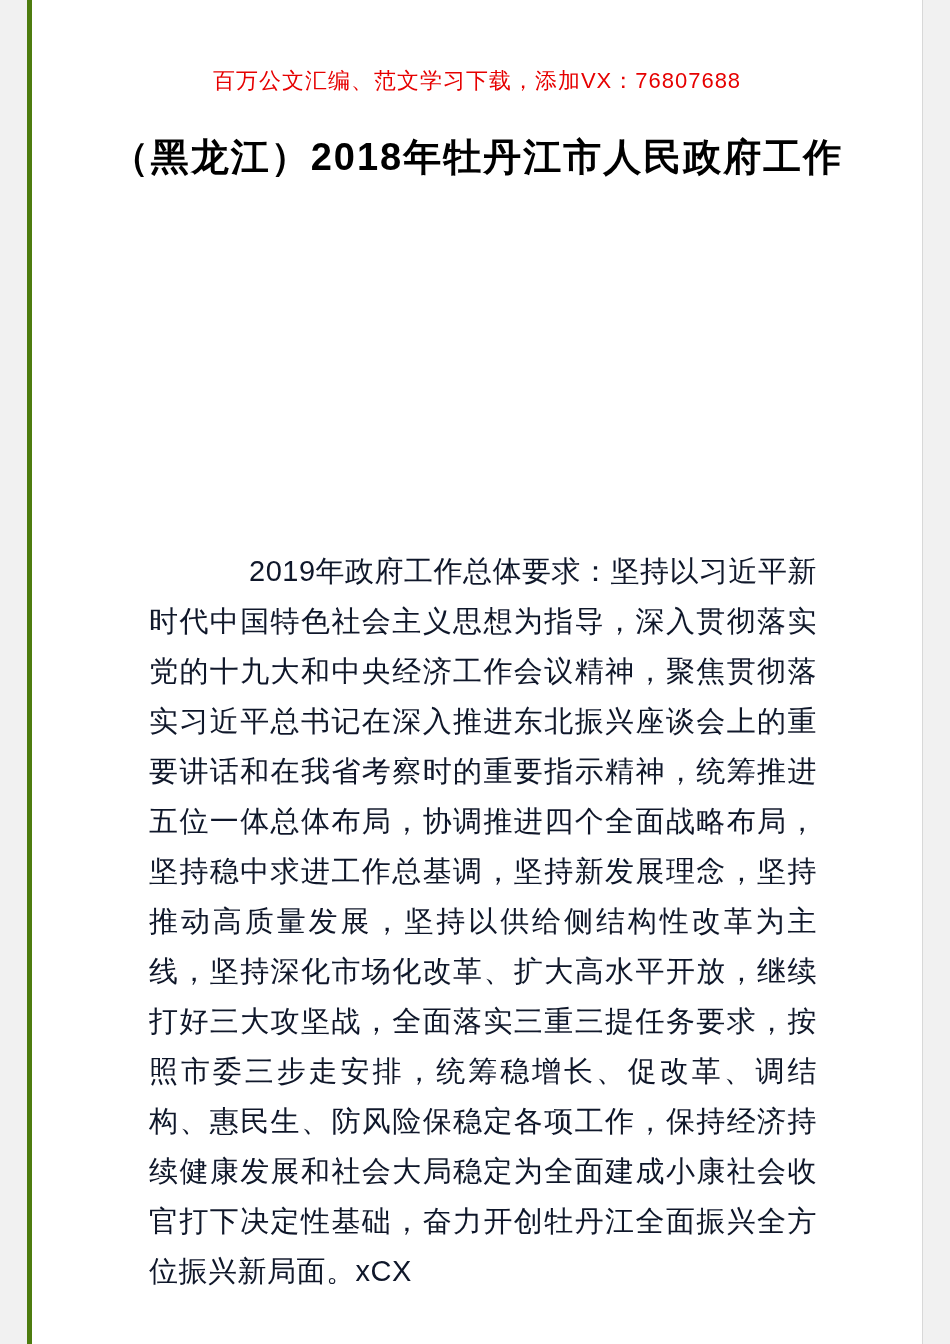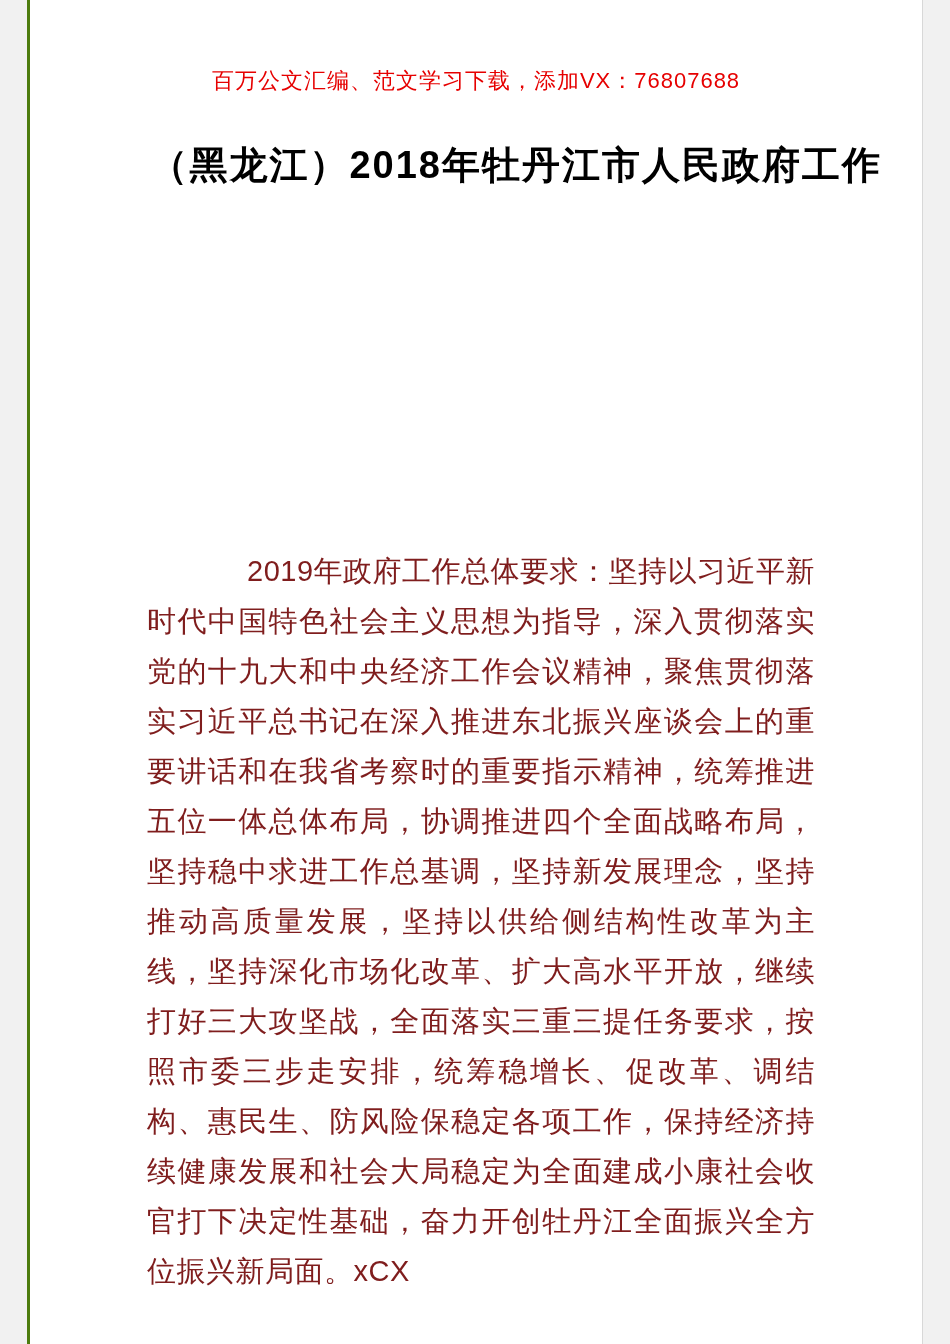--- a/index.html
+++ b/index.html
@@ -15,52 +15,52 @@
     overflow: hidden;
     margin: 0 auto;
   }
   .page {
     position: absolute;
     top: 0;
     left: 27px;
     width: 896px;
     height: 1344px;
     background: #ffffff;
-    border-left: 3px solid #4d7c0f;
+    border-left: 5px solid #4d7c0f;
     border-right: 1px solid #d8d8d8;
   }
   .promo {
     position: absolute;
     top: 66px;
     left: 0;
     right: 0;
     text-align: center;
     color: #e60000;
     font-size: 22px;
     letter-spacing: 1px;
     line-height: 30px;
   }
   .doc-title {
     position: absolute;
-    top: 132px;
+    top: 124px;
     left: 40px;
     right: 40px;
-    text-align: right;
+    text-align: center;
     color: #000000;
     font-size: 38px;
     font-weight: bold;
     line-height: 66px;
     letter-spacing: 2px;
   }
   .body-text {
     position: absolute;
     top: 546px;
     left: 117px;
     width: 668px;
-    color: #7f1d1d;
+    color: #0f172a;
     font-size: 29px;
     line-height: 50px;
     text-align: justify;
     text-justify: inter-ideograph;
     text-indent: 100px;
     letter-spacing: 0.5px;
     word-break: break-all;
   }
 </style>
 </head>

